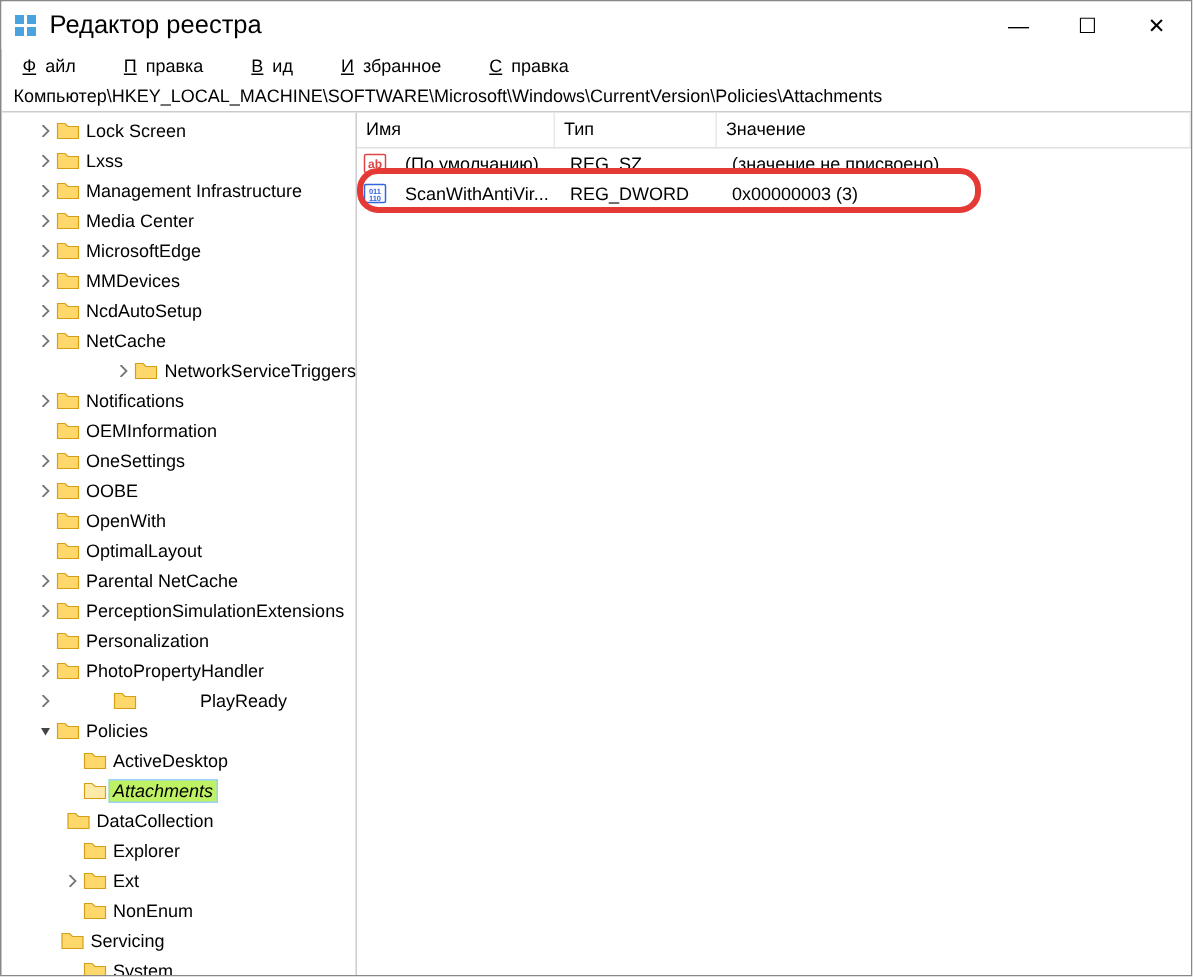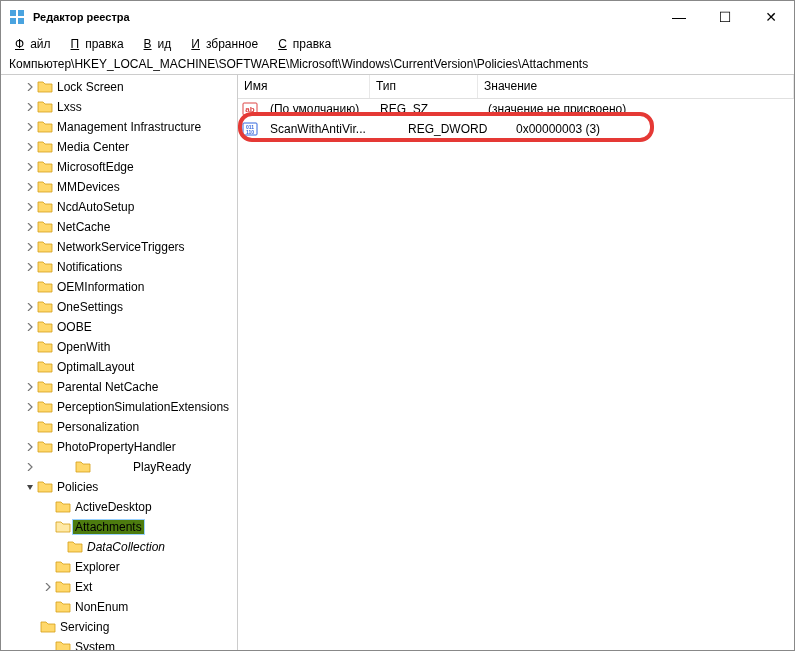--- a/index.html
+++ b/index.html
@@ -1,30 +1,30 @@
 <!DOCTYPE html>
 <html><head>
 <meta charset="utf-8">
 <style>
 * { box-sizing: border-box; margin: 0; padding: 0; }
 body { font-family: "Segoe UI", Tahoma, sans-serif; font-size: 12px; color: #000; background: #fff; width: 795px; height: 651px; overflow: hidden; position: relative; }
 .window { width: 795px; height: 651px; border: 1px solid #888; display: flex; flex-direction: column; background: #fff; }
 .titlebar { height: 32px; display: flex; align-items: center; padding: 0 0 0 8px; background: #fff; }
 .titlebar-icon { width: 16px; height: 16px; margin-right: 8px; display: flex; align-items: center; justify-content: center; }
-.titlebar-title { flex: 1; font-size: 11px; font-weight: bold; }
+.titlebar-title { flex: 1; font-size: 17px; }
 .win-controls { display: flex; height: 100%; }
 .win-btn { width: 46px; height: 32px; display: flex; align-items: center; justify-content: center; font-size: 14px; font-family: "Segoe UI Symbol", sans-serif; }
-.menubar { height: 22px; display: flex; align-items: center; padding: 0 8px; gap: 2px; font-size: 12px; }
+.menubar { height: 22px; display: flex; align-items: center; padding: 0 8px; gap: 14px; font-size: 12px; }
 .menubar span { padding: 2px 6px; }
 .menubar span u { text-decoration: underline; }
 .pathbar { height: 20px; padding: 2px 8px; font-size: 12px; border-bottom: 1px solid #ccc; white-space: nowrap; overflow: hidden; }
 .content { flex: 1; display: flex; overflow: hidden; }
 .tree { width: 237px; border-right: 1px solid #ccc; overflow-y: auto; overflow-x: hidden; padding-top: 2px; }
 .tree-item { display: flex; align-items: center; height: 20px; padding-left: 4px; font-size: 12px; white-space: nowrap; cursor: default; }
-.tree-item.selected .label { background: #4d7c0f; border: 1px solid #99d1ff; padding: 0 2px; margin-left: -3px; }
+.tree-item.selected .label { background: #bef264; border: 1px solid #99d1ff; padding: 0 2px; margin-left: -3px; font-style: italic; }
 .chevron { width: 14px; display: inline-flex; justify-content: center; color: #666; font-size: 10px; }
 .chevron.empty { visibility: hidden; }
 .folder-icon { width: 16px; height: 14px; margin-right: 4px; display: inline-flex; align-items: center; justify-content: center; }
 .list { flex: 1; display: flex; flex-direction: column; position: relative; }
 .list-header { height: 24px; display: flex; border-bottom: 1px solid #e0e0e0; font-size: 12px; }
 .list-header .col { padding: 4px 6px; border-right: 1px solid #e8e8e8; }
 .col-name { width: 132px; }
 .col-type { width: 108px; }
 .col-value { flex: 1; }
 .list-body { flex: 1; position: relative; }
@@ -164,21 +164,21 @@
               <path d="M2 0 L6 4 L2 8" fill="none" stroke="#777" stroke-width="1.2"></path>
             </svg>
           </span>
           <span class="folder-icon">
             <svg width="16" height="14" viewBox="0 0 16 14">
               <path d="M1 3 L1 12 L15 12 L15 4 L8 4 L6 2 L1 2 Z" fill="#ffd86b" stroke="#d4a017" stroke-width="0.8"></path>
             </svg>
           </span>
           <span class="label">NetCache</span>
         </div>
-        <div class="tree-item" style="padding-left: 22px;">
+        <div class="tree-item" style="padding-left: 22px; justify-content: flex-end;">
           <span class="chevron">
             <svg width="8" height="8" viewBox="0 0 8 8">
               <path d="M2 0 L6 4 L2 8" fill="none" stroke="#777" stroke-width="1.2"></path>
             </svg>
           </span>
           <span class="folder-icon">
             <svg width="16" height="14" viewBox="0 0 16 14">
               <path d="M1 3 L1 12 L15 12 L15 4 L8 4 L6 2 L1 2 Z" fill="#ffd86b" stroke="#d4a017" stroke-width="0.8"></path>
             </svg>
           </span>
@@ -359,21 +359,21 @@
               <path d="M2 0 L6 4 L2 8" fill="none" stroke="#777" stroke-width="1.2"></path>
             </svg>
           </span>
           <span class="folder-icon">
             <svg width="16" height="14" viewBox="0 0 16 14">
               <path d="M1 3 L1 12 L15 12 L15 4 L8 4 L6 2 L1 2 Z" fill="#ffe9a6" stroke="#d4a017" stroke-width="0.8"></path>
             </svg>
           </span>
           <span class="label">Attachments</span>
         </div>
-        <div class="tree-item" style="padding-left: 52px; font-style: italic;">
+        <div class="tree-item" style="padding-left: 29px;">
           <span class="chevron empty">
             <svg width="8" height="8" viewBox="0 0 8 8">
               <path d="M2 0 L6 4 L2 8" fill="none" stroke="#777" stroke-width="1.2"></path>
             </svg>
           </span>
           <span class="folder-icon">
             <svg width="16" height="14" viewBox="0 0 16 14">
               <path d="M1 3 L1 12 L15 12 L15 4 L8 4 L6 2 L1 2 Z" fill="#ffd86b" stroke="#d4a017" stroke-width="0.8"></path>
             </svg>
           </span>
@@ -466,20 +466,20 @@
           </div>
           <div class="list-row">
             <span class="val-icon">
               <svg width="16" height="16" viewBox="0 0 16 16">
                 <rect x="1" y="2" width="14" height="12" rx="1" fill="#fff" stroke="#36d"></rect>
                 <text x="8" y="8" font-size="5" text-anchor="middle" fill="#36d" font-weight="bold">011</text>
                 <text x="8" y="13" font-size="5" text-anchor="middle" fill="#36d" font-weight="bold">110</text>
               </svg>
             </span>
             <span class="cell" style="width: 110px;">ScanWithAntiVir...</span>
-            <span class="cell" style="width: 108px; margin-left: 28px;">REG_DWORD</span>
+            <span class="cell" style="width: 108px;">REG_DWORD</span>
             <span class="cell" style="flex: 1 1 0%;">0x00000003 (3)</span>
           </div>
         </div>
     </div>
   </div>
 
 </div>
 
 </body></html>

